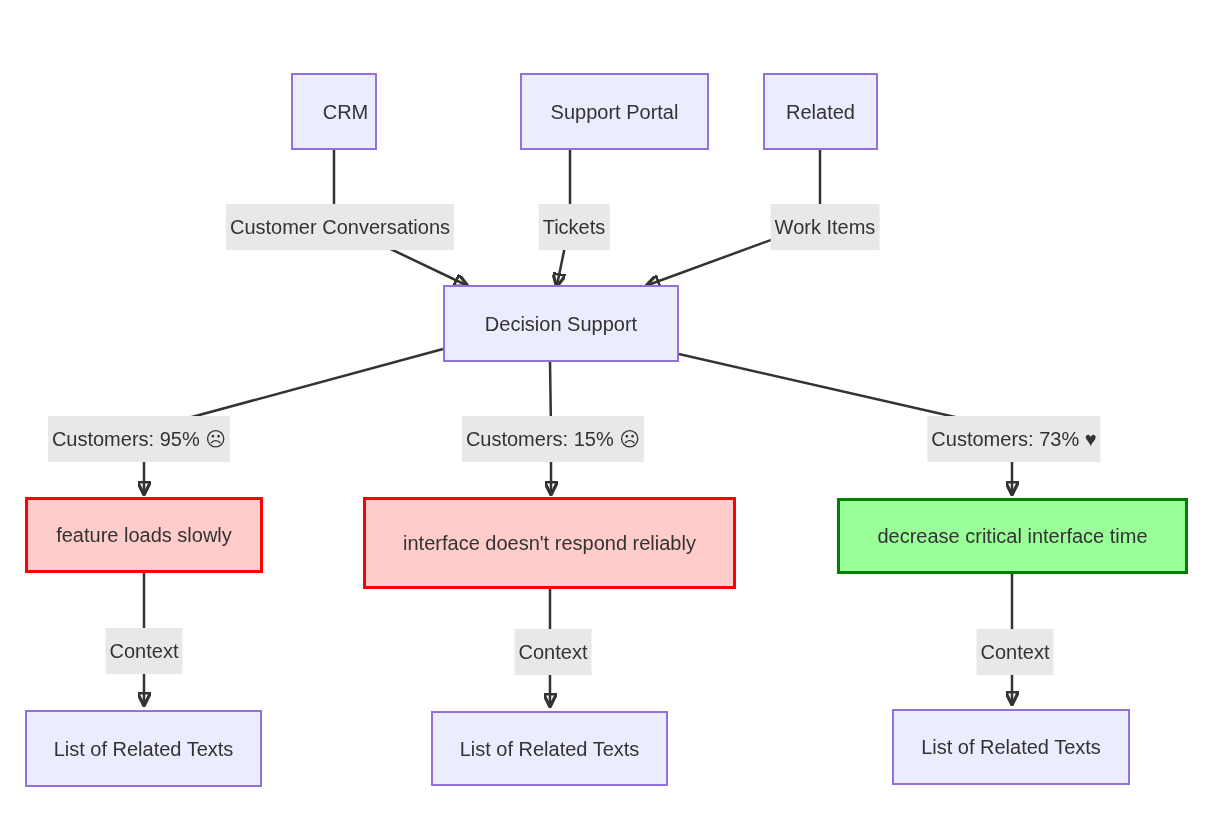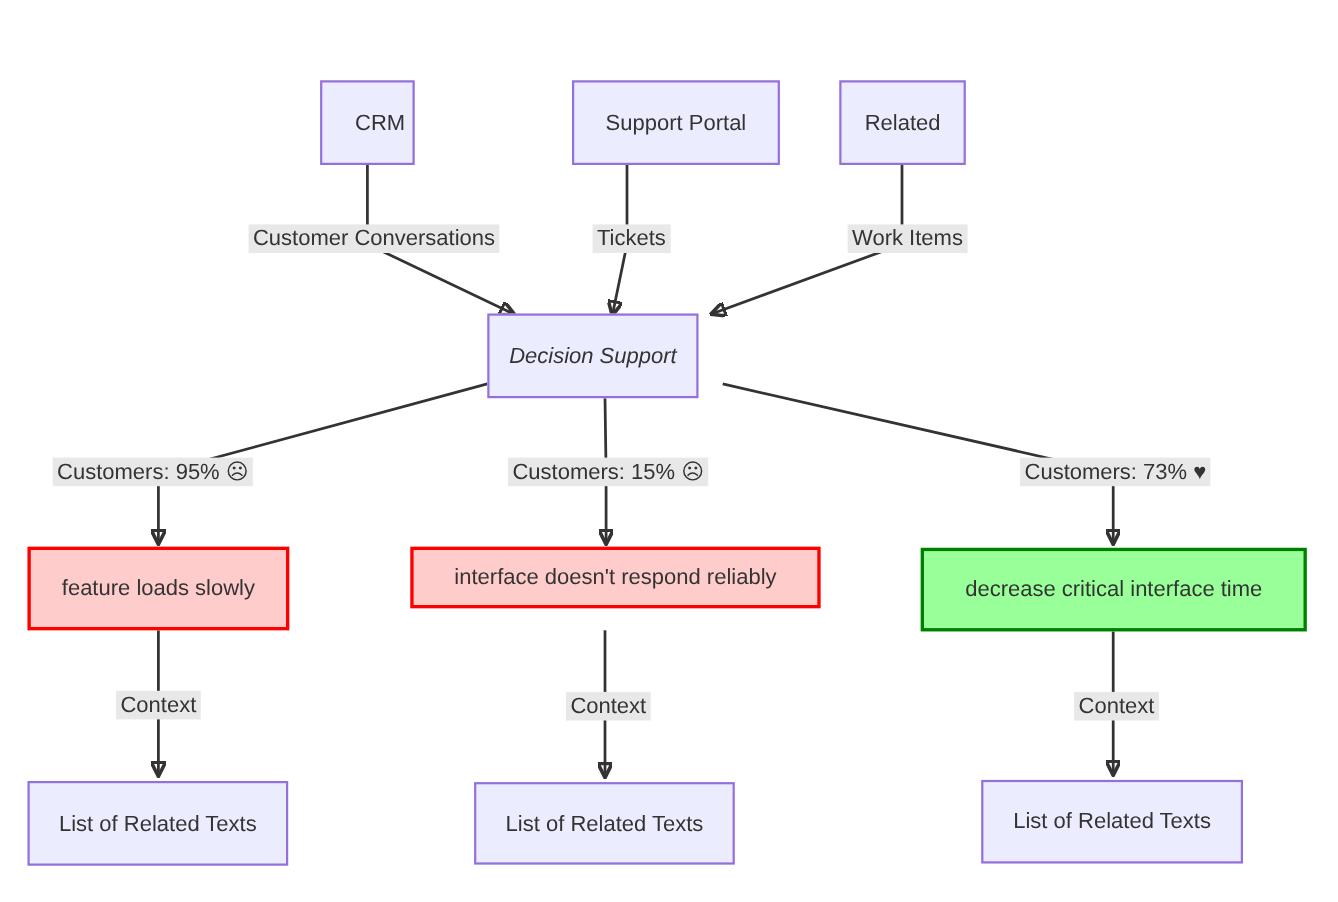--- a/index.html
+++ b/index.html
@@ -14,29 +14,29 @@
     position:absolute;box-sizing:border-box;z-index:3;
     display:flex;align-items:center;justify-content:center;
     font-size:20px;line-height:1.2;text-align:center;white-space:nowrap;
     background:var(--node_fill,#ECECFF);border:2px solid var(--node_border,#9370DB);
   }
   .node.problem{background:var(--problem_fill,#FFCCCC);border:3px solid var(--problem_border,#FF0000);}
   .node.opportunity{background:var(--opportunity_fill,#99FF99);border:3px solid var(--opportunity_border,#008000);}
   .edge-label{
     position:absolute;z-index:2;transform:translateX(-50%);
     background:var(--edge_label_bg,#E8E8E8);
-    font-size:20px;line-height:26px;padding:0 4px;white-space:nowrap;color:var(--text,#333333);
+    font-size:20px;line-height:26px;padding:10px 4px;white-space:nowrap;color:var(--text,#333333);
   }
   
   #n-crm{left:291px;top:73px;width:86px;height:77px;padding-left:23px;}
   #n-support-portal{left:475px;top:73px;width:189px;height:77px;margin-left:45px;}
   #n-devops{left:763px;top:73px;width:115px;height:77px;}
-  #n-decision-support{left:443px;top:285px;width:192px;height:77px;font-style:italic;}
+  #n-decision-support{left:443px;top:285px;width:236px;height:77px;}
   #n-problem-1{left:25px;top:497px;width:238px;height:76px;}
-  #n-problem-2{left:373px;top:497px;width:373px;height:56px;}
+  #n-problem-2{left:363px;top:497px;width:373px;height:92px;}
   #n-opportunity-1{left:837px;top:498px;width:351px;height:76px;}
   #n-related-1{left:25px;top:710px;width:237px;height:77px;}
   #n-related-2{left:431px;top:711px;width:237px;height:75px;}
   #n-related-3{left:892px;top:709px;width:238px;height:76px;}
   
   #l-customer-conversations{left:340px;top:204px;}
   #l-tickets{left:574px;top:204px;}
   #l-work-items{left:825px;top:204px;}
   #l-customers-95{left:139px;top:416px;}
   #l-customers-15{left:553px;top:416px;}

